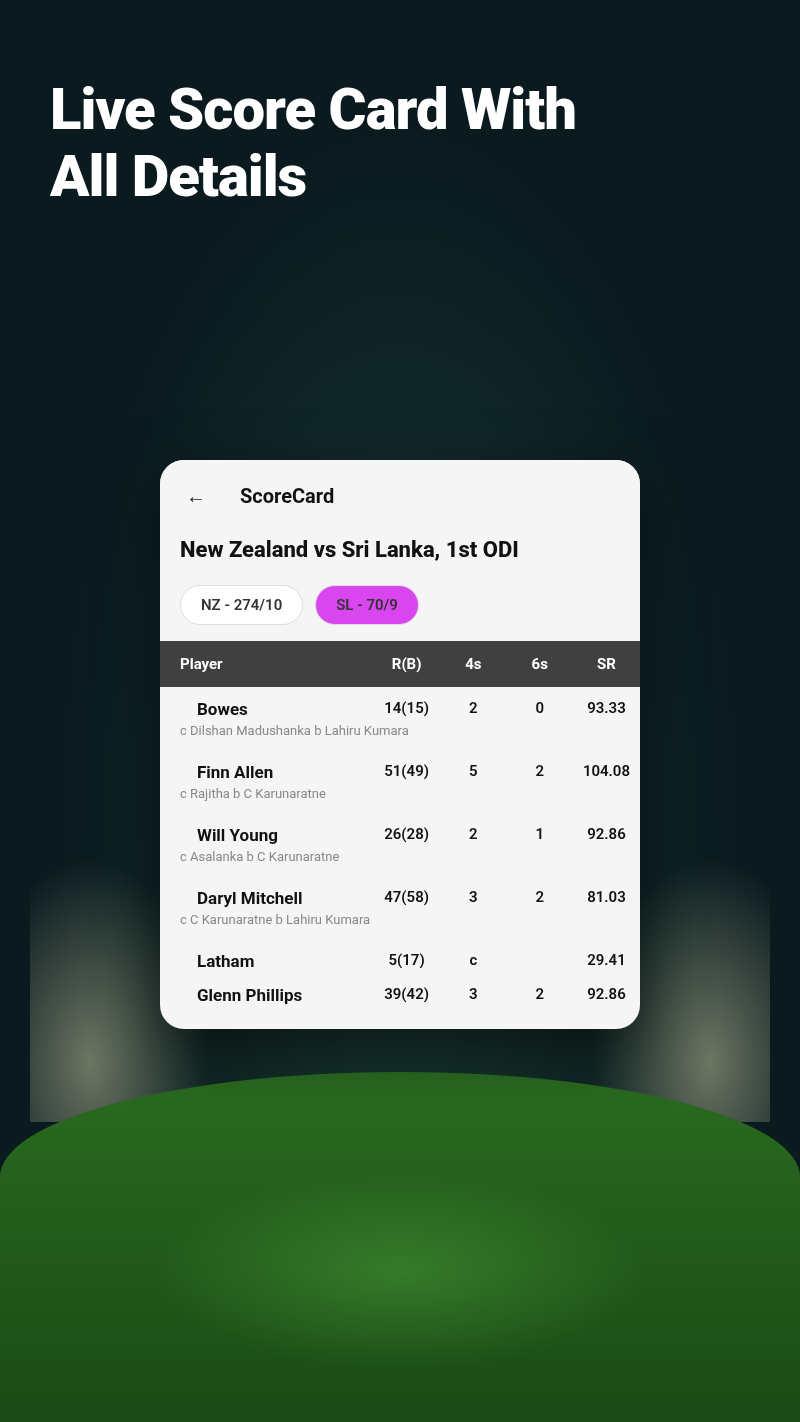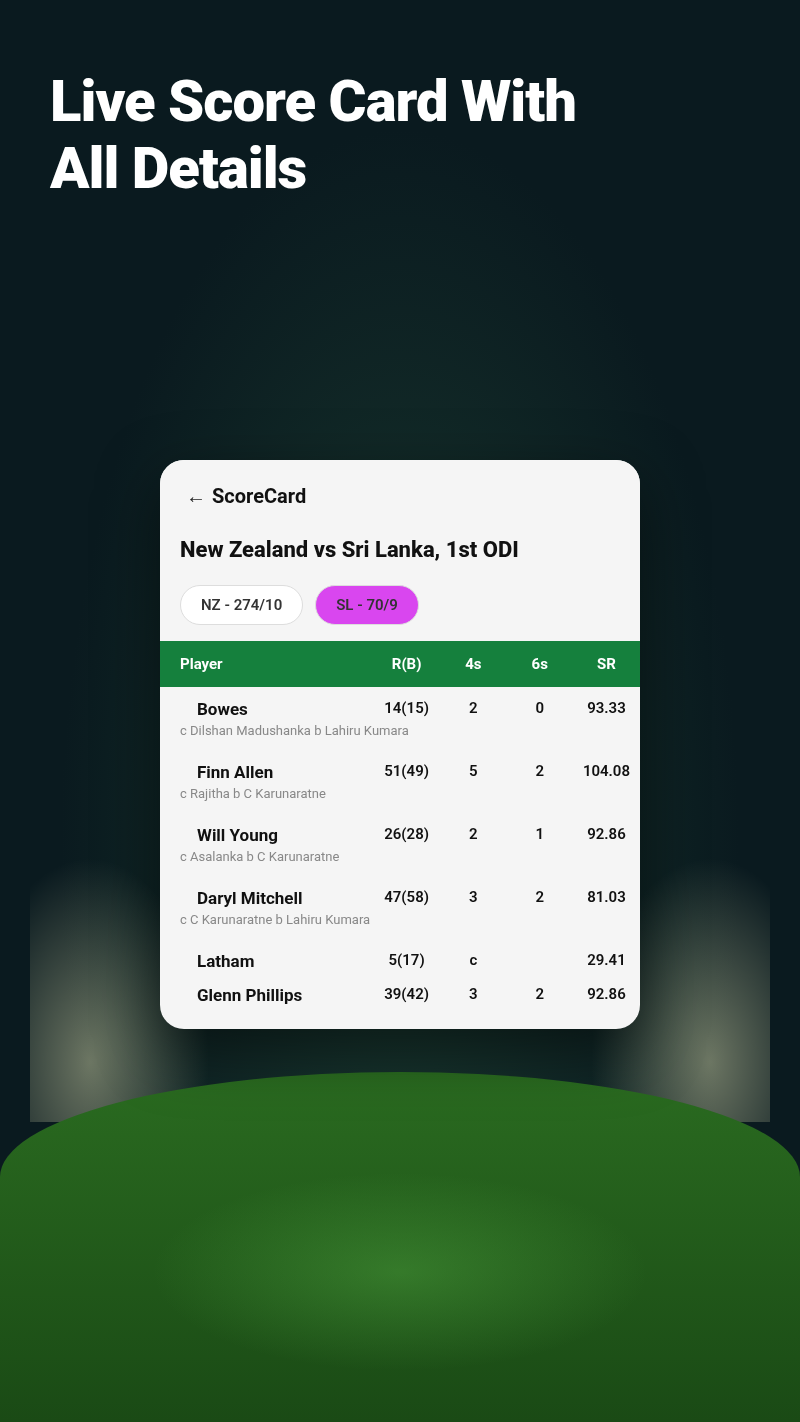--- a/index.html
+++ b/index.html
@@ -60,21 +60,21 @@
       left: 50%;
       transform: translateX(-50%);
       width: 500px;
       height: 200px;
       background: radial-gradient(ellipse, rgba(100,200,80,0.3) 0%, transparent 70%);
     }
 
     
     .headline {
       position: absolute;
-      top: 68px;
+      top: 76px;
       left: 50px;
       z-index: 10;
     }
     .headline-text {
       font-size: 58px;
       font-weight: 900;
       color: #ffffff;
       line-height: 1.15;
       letter-spacing: -1px;
     }
@@ -108,21 +108,21 @@
       justify-content: center;
       cursor: pointer;
       color: #222;
       font-size: 20px;
       font-weight: 300;
     }
     .card-title {
       font-size: 20px;
       font-weight: 700;
       color: #111;
-      margin-left: 0;
+      margin-left: 28px;
     }
 
     
     .match-title {
       padding: 8px 8px 4px 20px;
       font-size: 22px;
       font-weight: 800;
       color: #111;
       line-height: 1.3;
     }
@@ -148,21 +148,21 @@
       border-color: #ddd;
       text-align: center;
     }
 
     
     .scorecard-table {
       width: 100%;
       border-collapse: collapse;
     }
     .table-header {
-      background: #15803d;
+      background: #404040;
     }
     .table-header th {
       padding: 14px 10px;
       color: #fff;
       font-size: 15px;
       font-weight: 700;
       text-align: left;
     }
     .table-header th:first-child {
       padding-left: 20px;

